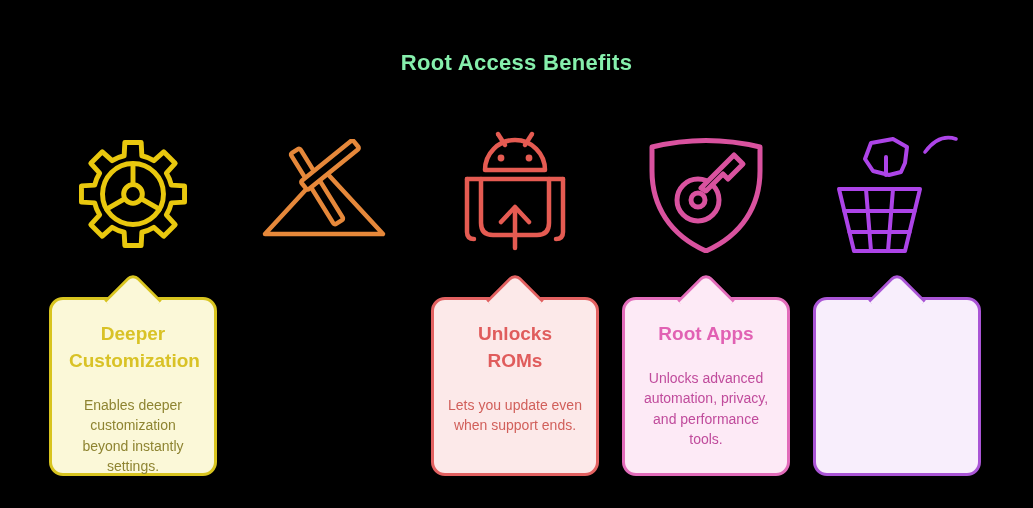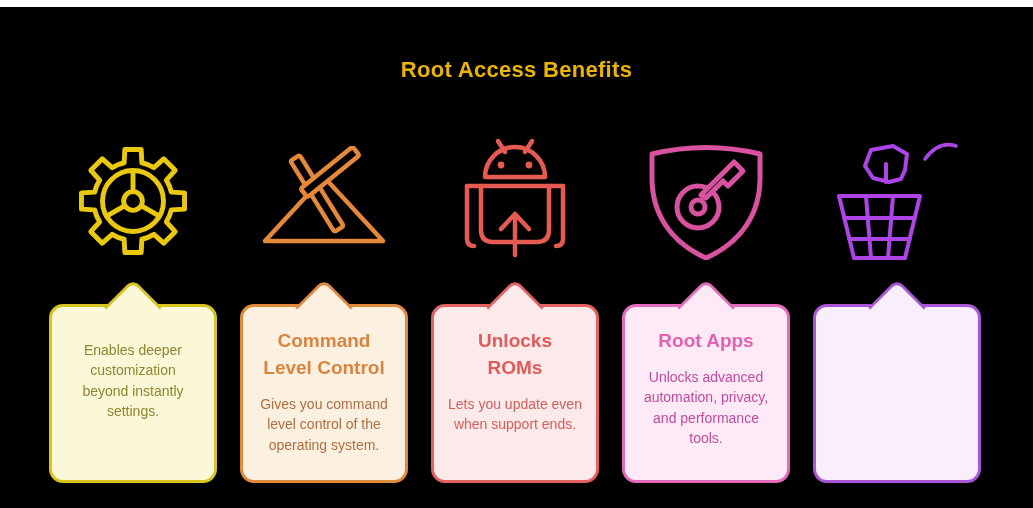--- a/index.html
+++ b/index.html
@@ -60,70 +60,64 @@
   }
   .card-title{
     position:relative;
     margin:0 auto;max-width:128px;
     font-size:19px;font-weight:600;line-height:1.42;
     color:var(--title-c);
     white-space:pre-line;
   }
   .card-body{
     position:relative;
-    margin:12px auto 0;max-width:150px;
+    margin:20px auto 0;max-width:150px;
     font-size:14px;font-weight:400;line-height:1.45;
     color:var(--body-c);
     white-space:pre-line;
   }
 </style>
 </head>
 <body>
 
 <div class="canvas" style="background: rgb(0, 0, 0);">
 
-  <h1 class="page-title" style="color: #eab308; margin-top: 7px;">Root Access Benefits</h1>
+  <h1 class="page-title" style="color: #86efac;">Root Access Benefits</h1>
 
   <div class="row">
 
     <div class="column" style="--fill: #fbf8d8; --accent: #d8c41f; --title-c: #d9c226; --body-c: #8e8431; --icon-c: #e9c80e;">
       <div class="icon-box">
         <svg width="118" height="118" viewBox="0 0 120 120" stroke-width="5">
           <path d="M51,21.1 L51.7,7.6 L68.3,7.6 L69,21.1 A40,40 0 0 1 81.2,26.1 L91.2,17.1 L102.9,28.8 L93.9,38.8 A40,40 0 0 1 99,51 L112.4,51.7 L112.4,68.3 L99,69 A40,40 0 0 1 93.9,81.2 L102.9,91.2 L91.2,102.9 L81.2,93.9 A40,40 0 0 1 69,98.9 L68.3,112.4 L51.7,112.4 L51,98.9 A40,40 0 0 1 38.8,93.9 L28.8,102.9 L17.1,91.2 L26.1,81.2 A40,40 0 0 1 21,69 L7.6,68.3 L7.6,51.7 L21,51 A40,40 0 0 1 26.1,38.8 L17.1,28.8 L28.8,17.1 L38.8,26.1 A40,40 0 0 1 51,21.1 Z"></path>
           <circle cx="60" cy="60" r="31"></circle>
           <line x1="60" y1="60" x2="60" y2="30"></line>
           <line x1="60" y1="60" x2="86.8" y2="75.5"></line>
           <line x1="60" y1="60" x2="33.2" y2="75.5"></line>
           <circle class="mk" cx="60" cy="60" r="9.5"></circle>
         </svg>
       </div>
       <div class="card">
         <div class="pointer"></div>
+        <h2 class="card-title">Deeper
+Customization</h2>
         <p class="card-body">Enables deeper
 customization
 beyond instantly
 settings.</p>
       </div>
     </div>
 
     <div class="column" style="--fill: #fcf0e1; --accent: #e08a3c; --title-c: #d98540; --body-c: #ae6f40; --icon-c: #e6883a;">
       <div class="icon-box">
         <svg class="mb14" width="140" height="100" viewBox="0 0 140 100" stroke-width="4.5">
           <path d="M70,31 L129,95 L11,95 Z"></path>
           <rect class="mk" x="21.25" y="42" width="83.5" height="11" rx="2" transform="rotate(58.2 63 47.5)"></rect>
           <rect class="mk" x="42.6" y="20.5" width="66.8" height="11" rx="2" transform="rotate(141.1 76 26)"></rect>
         </svg>
-      </div>
-      <div class="card">
-        <div class="pointer"></div>
-        <h2 class="card-title">Command
-Level Control</h2>
-        <p class="card-body">Gives you command
-level control of the
-operating system.</p>
       </div>
     </div>
 
     <div class="column" style="--fill: #fce9e9; --accent: #e26161; --title-c: #e05c5c; --body-c: #d15f5a; --icon-c: #e55b52;">
       <div class="icon-box">
         <svg width="120" height="125" viewBox="0 0 120 125" stroke-width="4.5">
           <line x1="43" y1="6" x2="50" y2="17"></line>
           <line x1="77" y1="6" x2="70" y2="17"></line>
           <path d="M30,42 A30,30 0 0 1 90,42 Z"></path>
           <circle class="fl" cx="46" cy="30" r="3.4"></circle>

